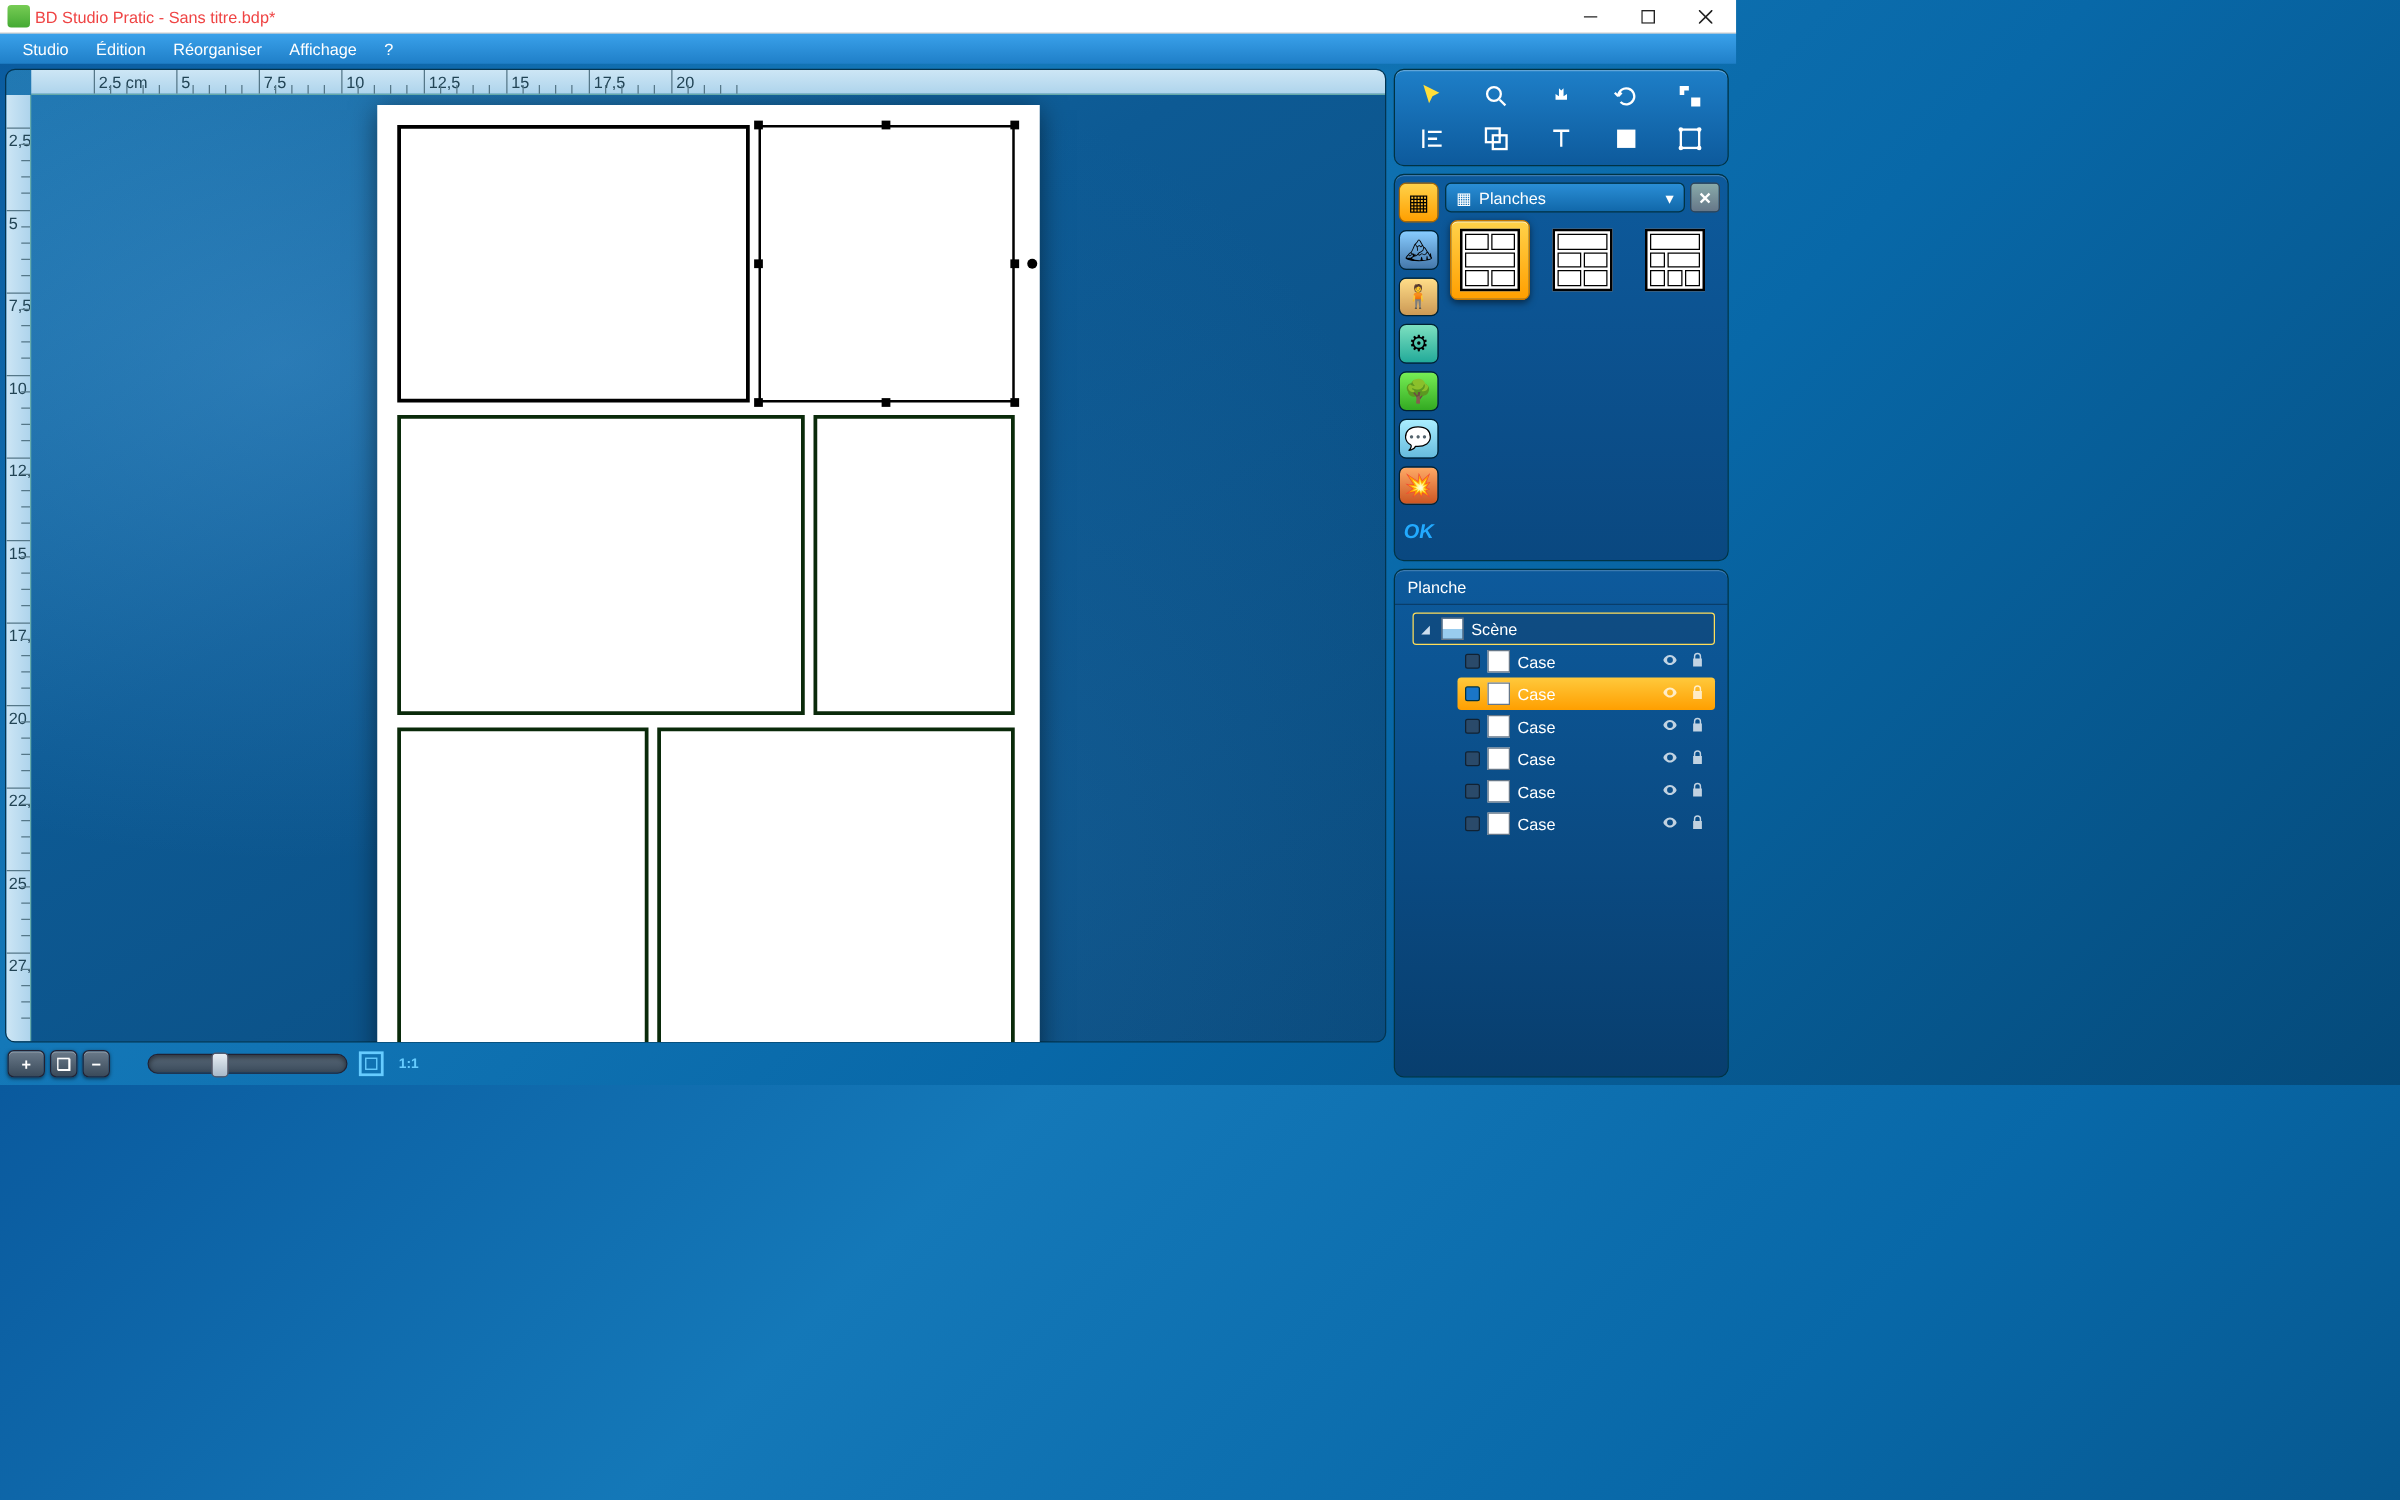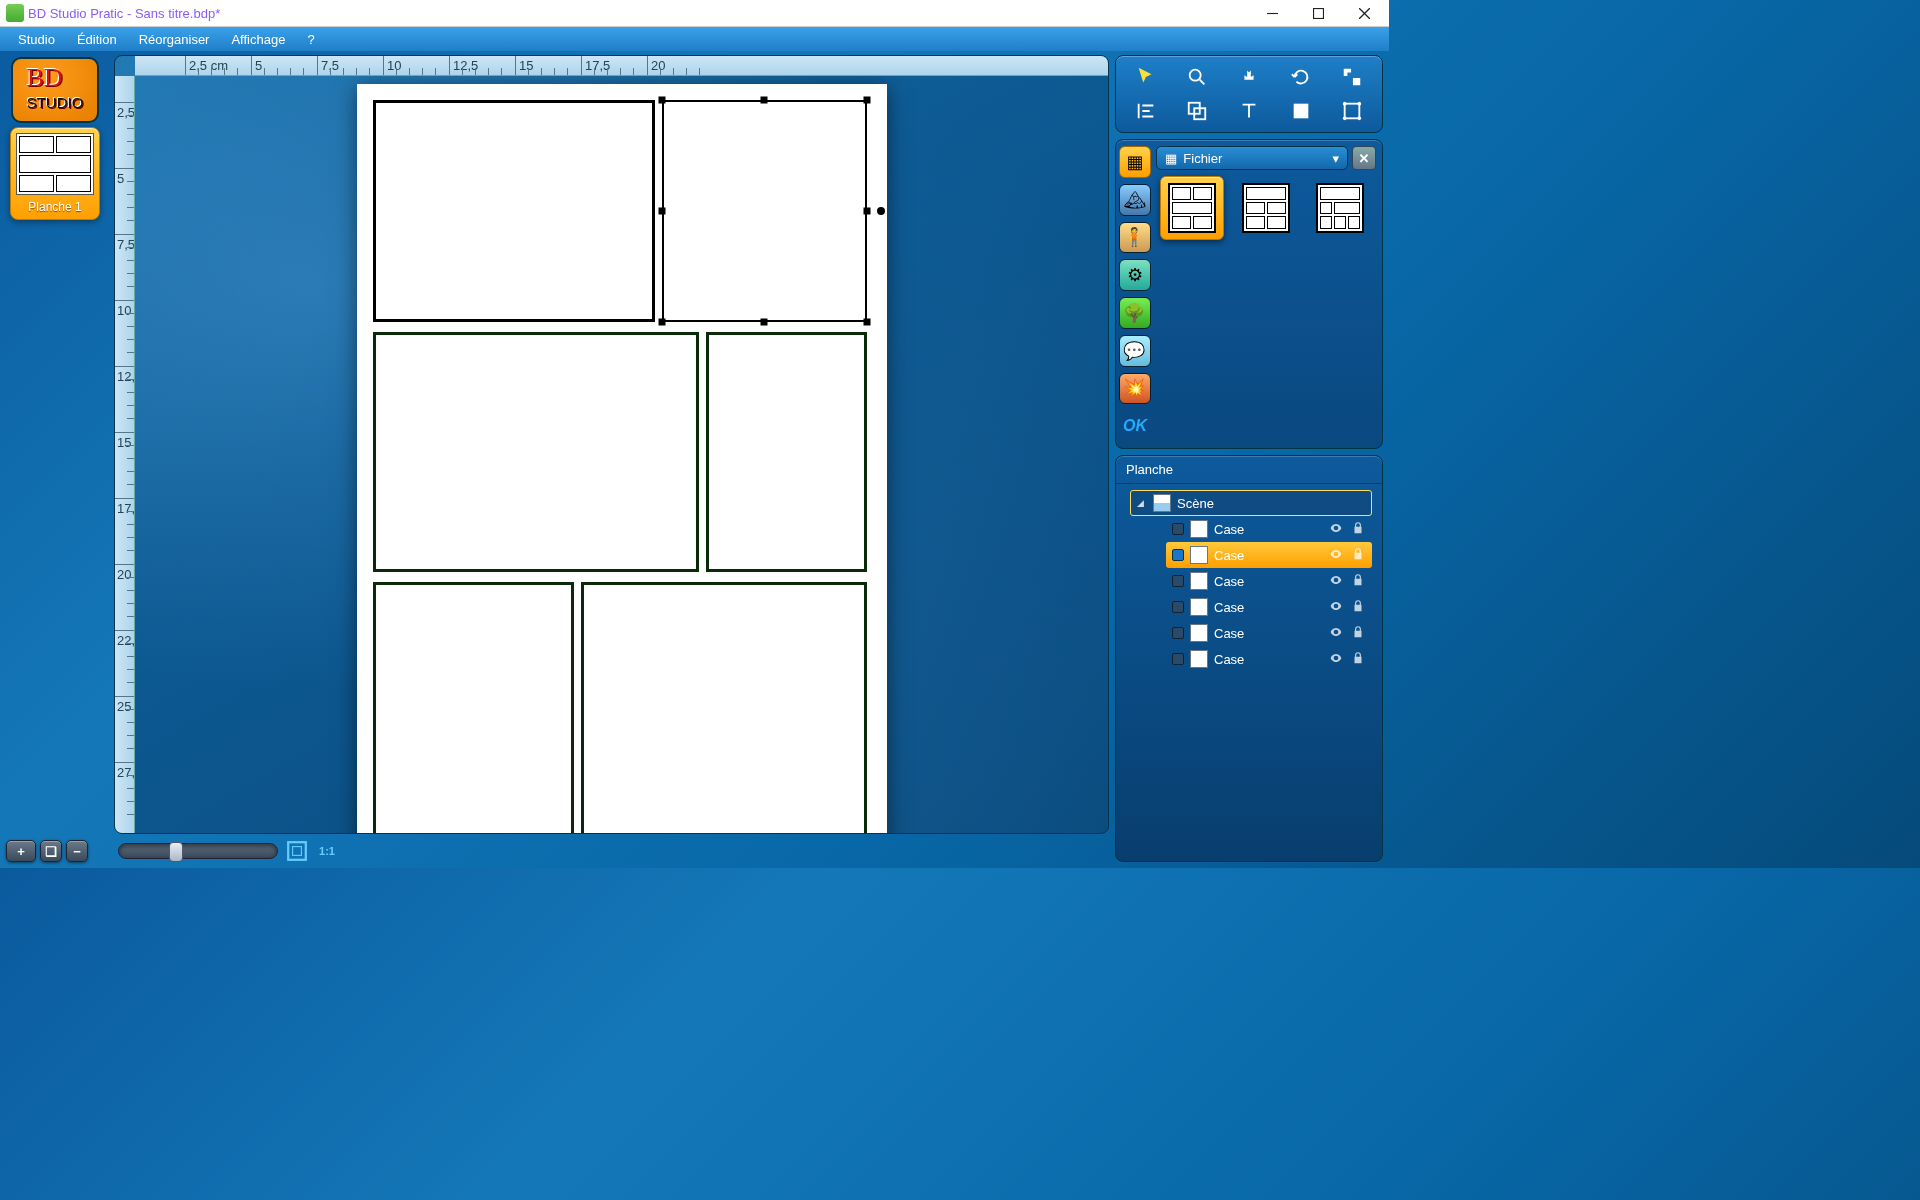--- a/index.html
+++ b/index.html
@@ -1,19 +1,19 @@
 <!DOCTYPE html>
 <html><head>
 <meta charset="utf-8">
 <style>
 *{box-sizing:border-box;margin:0;padding:0;font-family:'Segoe UI',Tahoma,sans-serif;font-size:13px;user-select:none}
 body{width:1389px;height:868px;overflow:hidden;background:linear-gradient(135deg,#0a5a9e 0%,#1478b8 30%,#0868a8 60%,#054a7a 100%);display:flex;flex-direction:column}
 .titlebar{height:27px;background:#fff;display:flex;align-items:center;padding:0 2px;border-bottom:1px solid #ccc}
 .titlebar .icon{width:18px;height:18px;margin:0 4px;background:linear-gradient(#7c5,#4a3);border-radius:3px}
-.titlebar .title{flex:1;color:#8b5cf6}
+.titlebar .title{flex:1;color:#ef4444}
 .winbtn{width:46px;height:26px;display:flex;align-items:center;justify-content:center;color:#222}
 .winbtn svg{width:11px;height:11px}
 .menubar{height:24px;background:linear-gradient(#3aa1ea,#1f7fc8);display:flex;align-items:center;padding:0 8px;color:#fff;gap:2px}
 .menubar .mi{padding:3px 10px;border-radius:3px}
 .workspace{flex:1;display:flex;position:relative;min-height:0}
 .leftcol{width:110px;display:flex;flex-direction:column;align-items:center;padding-top:6px;gap:4px}
 .logo{width:88px;height:66px;background:radial-gradient(ellipse at 40% 30%,#ff9c1a,#e67e00);border-radius:10px;border:2px solid #034;position:relative;display:flex;align-items:center;justify-content:center}
 .logo .bd{font-family:Impact,Arial Black;font-size:26px;line-height:22px;color:#d11;text-shadow:-1px -1px 0 #fff,1px 1px 0 #600}
 .logo .bd span{color:#111}
 .thumb{width:90px;background:linear-gradient(#ffd24a,#ff9f00);border:1px solid #c67800;border-radius:8px;padding:5px;display:flex;flex-direction:column;align-items:center;box-shadow:inset 0 1px 0 rgba(255,255,255,.6),0 2px 6px rgba(0,0,0,.4)}
@@ -108,35 +108,20 @@
 <div class="menubar">
   <div class="mi">Studio</div>
   <div class="mi">Édition</div>
   <div class="mi">Réorganiser</div>
   <div class="mi">Affichage</div>
   <div class="mi">?</div>
 </div>
 
 <div class="workspace">
 
-  <div class="leftcol">
-    <div class="logo">
-      <div class="bd">BD<br><span style="font-size:15px">STUDIO</span></div>
-    </div>
-    <div class="thumb">
-      <div class="mini">
-        <div></div>
-          <div></div>
-          <div class="w"></div>
-          <div></div>
-          <div></div>
-      </div>
-      <div class="lbl">Planche  1</div>
-    </div>
-  </div>
 
   <div class="addbar">
     <div class="rndBtn">+</div>
     <div class="rndBtn sm">❏</div>
     <div class="rndBtn sm">−</div>
   </div>
 
   <div class="center">
     <div class="hruler" id="hruler">
         <div class="tick maj" data-v="2,5 cm" style="left: 50px; height: 100%;"></div>
@@ -344,21 +329,21 @@
         <div class="catTab" style="background:linear-gradient(#7e5,#3a2)">🌳</div>
         <div class="catTab" style="background:linear-gradient(#aef,#6bd)">💬</div>
         <div class="catTab" style="background:linear-gradient(#fa6,#c52)">💥</div>
         <div class="catTab" style="background:transparent;border:none;color:#2af;font-weight:bold;font-style:italic;font-size:16px">OK</div>
       </div>
       <div class="libMain">
         <div class="libHdr">
           <div class="libDrop">
             <span style="display:flex;align-items:center;gap:6px">
                 <span>▦</span>
-                <span>Fichier</span>
+                <span>Planches</span>
               </span>
             <span>▾</span>
           </div>
           <div class="closeSq">✕</div>
         </div>
         <div class="tplRow">
           <div class="tpl sel">
             <div class="tplg" style="grid-template:1fr 1fr 1fr/1fr 1fr">
                 <div></div>
                 <div></div>

